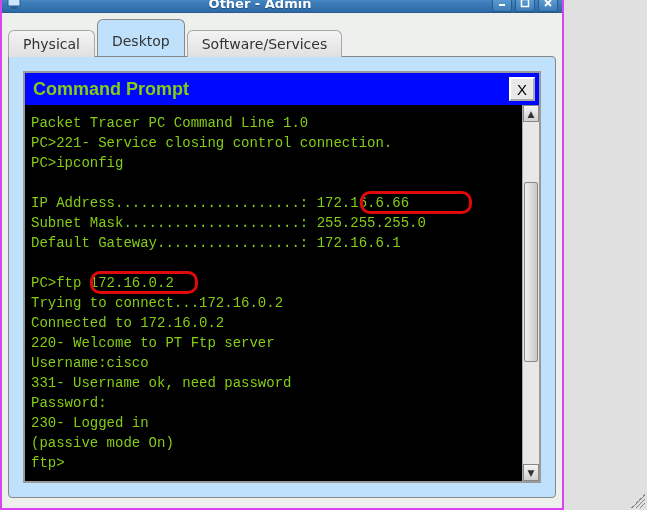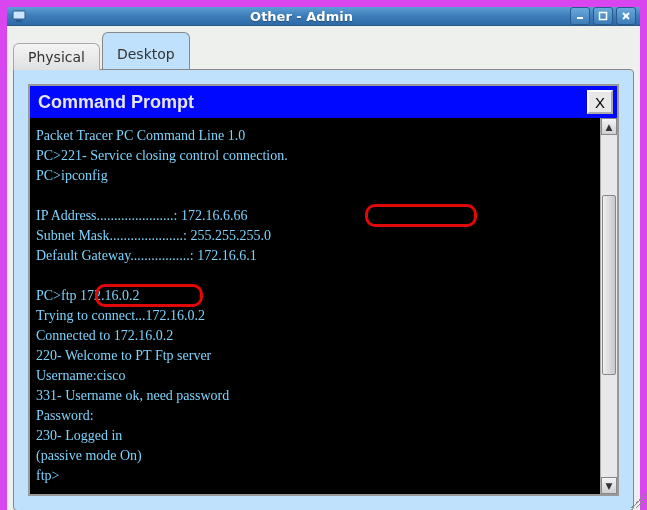--- a/index.html
+++ b/index.html
@@ -3,24 +3,24 @@
 <meta charset="utf-8">
 <style>
   * { box-sizing: border-box; margin: 0; padding: 0; }
   body {
     width: 647px; height: 510px;
     background: #e0e0e0;
     font-family: "DejaVu Sans", Arial, sans-serif;
     overflow: hidden;
   }
   .window {
-    width: 647px; height: 510px;
+    width: 564px; height: 510px;
     background: #eef0ee;
-    border: 7px solid #d946ef;
-    display: flex; flex-direction: column;
+    border: 2px solid #d946ef;
+    display: flex; flex-direction: column; justify-content: flex-end;
   }
   .titlebar {
     height: 25px;
     background: linear-gradient(to bottom, #5d9fd4 0%, #3c7cb8 50%, #2d6aa8 100%);
     display: flex; align-items: center;
     padding: 0 4px;
     border-bottom: 1px solid #2a5a8a;
   }
   .titlebar .icon {
     width: 16px; height: 16px; margin-right: 6px;
@@ -90,44 +90,44 @@
     display: flex; flex-direction: column;
   }
   .term-title {
     background: #0008ff;
     height: 32px;
     display: flex; align-items: center;
     padding: 0 4px 0 8px;
   }
   .term-title .ttext {
     flex: 1;
-    color: #e5e5e5; font-weight: bold; font-size: 18px;
+    color: #84cc16; font-weight: bold; font-size: 18px;
     font-family: Arial, sans-serif;
   }
   .term-title .xbtn {
     width: 26px; height: 24px;
     background: #e8e8e8;
     border: 2px outset #fff;
     display: flex; align-items: center; justify-content: center;
     font-family: Arial; font-size: 15px; font-weight: normal;
     cursor: pointer;
   }
   .term-body {
     flex: 1;
     display: flex;
     background: #000;
     overflow: hidden;
   }
   .term-content {
     flex: 1;
     padding: 8px 6px;
-    font-family: Liberation Serif, serif;
+    font-family: Liberation Mono, monospace;
     font-size: 14px;
     line-height: 20px;
-    color: #7dd3fc;
+    color: #84cc16;
     white-space: pre;
     overflow: hidden;
     position: relative;
   }
   .scrollbar {
     width: 17px;
     background: #e8e8e8;
     display: flex; flex-direction: column;
     border-left: 1px solid #aaa;
   }
@@ -191,20 +191,21 @@
             <line x1="8" y1="2" x2="2" y2="8" stroke="#fff" stroke-width="2"></line>
           </svg>
       </div>
     </div>
   </div>
 
   <div class="body">
     <div class="tabbar">
       <div class="tab">Physical</div>
       <div class="tab active">Desktop</div>
+      <div class="tab">Software/Services</div>
     </div>
 
     <div class="panel">
       <div class="terminal-wrap">
         <div class="term-title">
           <span class="ttext">Command Prompt</span>
           <div class="xbtn">X</div>
         </div>
         <div class="term-body">
           <div class="term-content" id="term-content"><div>Packet Tracer PC Command Line 1.0</div><div>PC&gt;221- Service closing control connection.</div><div>PC&gt;ipconfig</div><div>&nbsp;</div><div>IP Address......................: 172.16.6.66</div><div>Subnet Mask.....................: 255.255.255.0</div><div>Default Gateway.................: 172.16.6.1</div><div>&nbsp;</div><div>PC&gt;ftp 172.16.0.2</div><div>Trying to connect...172.16.0.2</div><div>Connected to 172.16.0.2</div><div>220- Welcome to PT Ftp server</div><div>Username:cisco</div><div>331- Username ok, need password</div><div>Password:</div><div>230- Logged in</div><div>(passive mode On)</div><div>ftp&gt;</div><div class="hl" style="top: 86px; left: 335px; width: 112px; height: 23px;"></div><div class="hl" style="top: 166px; left: 65px; width: 108px; height: 23px;"></div></div>

